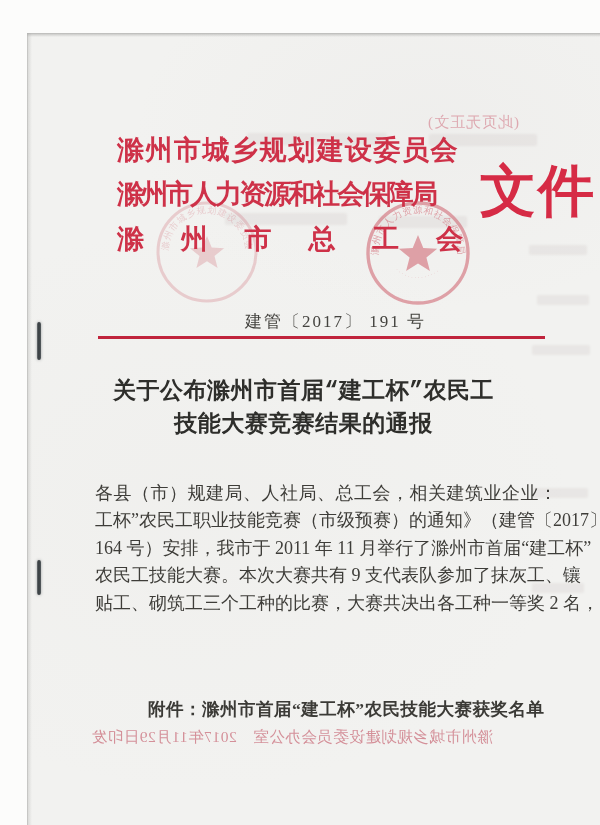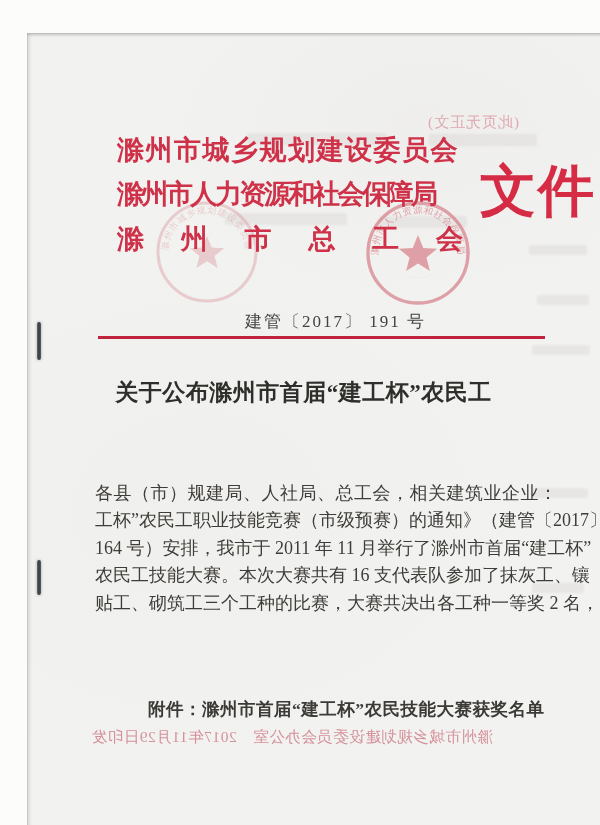--- a/index.html
+++ b/index.html
@@ -57,21 +57,21 @@
   .doc-number{
     position:absolute;left:0;top:277px;width:573px;text-align:center;
     transform:translateX(22px);
     font-size:17px;color:#44433f;letter-spacing:2px;white-space:nowrap;
   }
   .red-rule{position:absolute;left:71px;top:303px;width:447px;height:3px;background:#c0243c;}
   
   .doc-title{
     position:absolute;left:0;width:553px;text-align:center;
     color:#2e2e2b;font-weight:700;font-size:23px;line-height:1;
-    font-family:Liberation Serif, serif;letter-spacing:0.5px;white-space:nowrap;
+    font-family:Liberation Mono, monospace;letter-spacing:0.5px;white-space:nowrap;
   }
   .doc-title.t1{top:348px;}
   .doc-title.t2{top:381px;}
   
   .body-block{position:absolute;left:68px;top:447px;width:451px;
     font-size:18px;line-height:27.4px;color:#3e3d39;}
   .body-line{text-align:justify;text-align-last:justify;white-space:nowrap;}
   .body-line.first{text-align:left;text-align-last:left;letter-spacing:0.5px;}
   .body-line.indent{padding-left:36px;}
   .attachment{
@@ -130,24 +130,25 @@
 
     <div class="agency l1">滁州市城乡规划建设委员会</div>
     <div class="agency l2">滁州市人力资源和社会保障局</div>
     <div class="agency l3">滁州市总工会</div>
     <div class="doc-type">文件</div>
 
     <div class="doc-number">建管〔2017〕 191 号</div>
     <div class="red-rule"></div>
 
     <div class="doc-title t1">关于公布滁州市首届“建工杯”农民工</div>
+    <div class="doc-title t2">技能大赛竞赛结果的通报</div>
 
     <div class="body-block">
       <div class="body-line first">各县（市）规建局、人社局、总工会，相关建筑业企业：</div>
       <div class="body-line">工杯”农民工职业技能竞赛（市级预赛）的通知》（建管〔2017〕</div>
       <div class="body-line">164 号）安排，我市于 2011 年 11 月举行了滁州市首届“建工杯”</div>
-      <div class="body-line">农民工技能大赛。本次大赛共有 16 支代表队参加了抹灰工、镶</div>
+      <div class="body-line">农民工技能大赛。本次大赛共有 9 支代表队参加了抹灰工、镶</div>
       <div class="body-line">贴工、砌筑工三个工种的比赛，大赛共决出各工种一等奖 2 名，</div>
     </div>
 
     <div class="attachment">附件：滁州市首届“建工杯”农民技能大赛获奖名单</div>
   </div>
 </div>
 
 </body></html>

